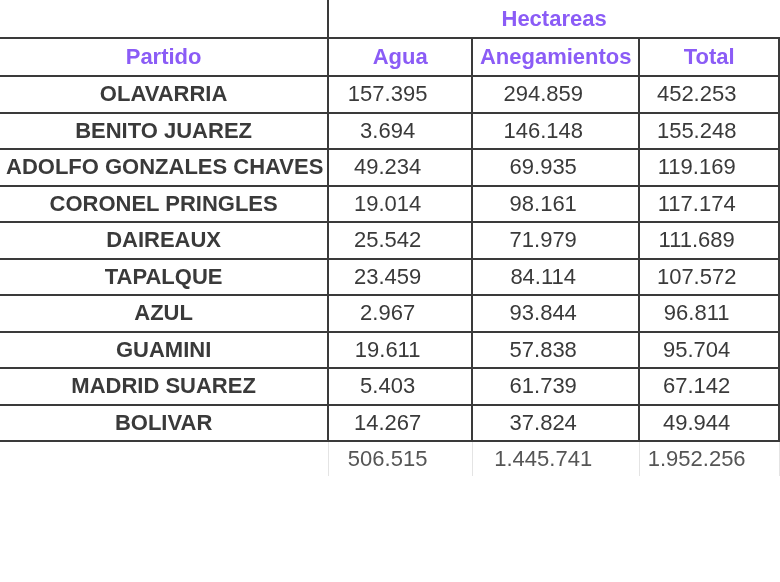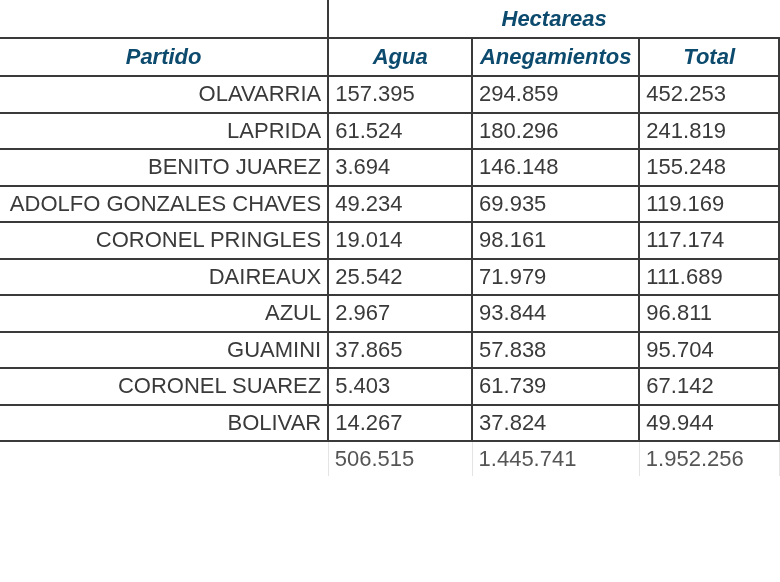--- a/index.html
+++ b/index.html
@@ -1,30 +1,30 @@
 <!DOCTYPE html>
 <html><head>
 <meta charset="utf-8">
 <style>
   html, body { margin: 0; padding: 0; background: #ffffff; }
   body { width: 780px; height: 582px; overflow: hidden; font-family: "Liberation Sans", "DejaVu Sans", sans-serif; color: #333; }
   table { border-collapse: collapse; table-layout: fixed; width: 780px; position: absolute; left: 0; top: 0; }
   td, th { padding: 0 6px; height: 36px; font-size: 22px; white-space: nowrap; overflow: hidden; }
-  th { font-weight: bold; color: #0c4a6e; text-align: center; font-style: italic; }
+  th { font-weight: bold; color: #8b5cf6; text-align: center; }
   .c0 { width: 308px; }
   .c1 { width: 135px; }
   .c2 { width: 157px; }
   .c3 { width: 131px; }
   tr.hdr1 th { height: 37px; border-bottom: 2px solid #3a3a3a; }
   tr.hdr1 th.empty { border-right: 2px solid #3a3a3a; }
   tr.hdr2 th { border-bottom: 2px solid #3a3a3a; border-right: 2px solid #3a3a3a; border-radius: 6px; }
   tr.hdr2 th:last-child { border-right: 2px solid #3a3a3a; margin-top: 12px; }
   tr.data td { border-bottom: 2px solid #3a3a3a; border-right: 2px solid #3a3a3a; height: 34.5px; }
-  td.name { text-align: right; color: #3a3a3a; }
-  td.num { text-align: left; padding-right: 31px; color: #3a3a3a; }
+  td.name { text-align: center; color: #3a3a3a; font-weight: bold; }
+  td.num { text-align: center; padding-right: 31px; color: #3a3a3a; }
   tr.total td { border-right: 1px solid #e4e4e4; height: 34px; }
   tr.total td.num { color: #555; }
 </style>
 </head>
 <body>
 
 <table>
   <colgroup>
     <col class="c0">
       <col class="c1">
@@ -44,26 +44,20 @@
     </tr>
   </thead>
   <tbody id="tbody">
   <tr class="data">
         <td class="name">OLAVARRIA</td>
         <td class="num">157.395</td>
         <td class="num">294.859</td>
         <td class="num">452.253</td>
       </tr>
       <tr class="data">
-        <td class="name">LAPRIDA</td>
-        <td class="num">61.524</td>
-        <td class="num">180.296</td>
-        <td class="num">241.819</td>
-      </tr>
-      <tr class="data">
         <td class="name">BENITO JUAREZ</td>
         <td class="num">3.694</td>
         <td class="num">146.148</td>
         <td class="num">155.248</td>
       </tr>
       <tr class="data">
         <td class="name">ADOLFO GONZALES CHAVES</td>
         <td class="num">49.234</td>
         <td class="num">69.935</td>
         <td class="num">119.169</td>
@@ -74,33 +68,39 @@
         <td class="num">98.161</td>
         <td class="num">117.174</td>
       </tr>
       <tr class="data">
         <td class="name">DAIREAUX</td>
         <td class="num">25.542</td>
         <td class="num">71.979</td>
         <td class="num">111.689</td>
       </tr>
       <tr class="data">
+        <td class="name">TAPALQUE</td>
+        <td class="num">23.459</td>
+        <td class="num">84.114</td>
+        <td class="num">107.572</td>
+      </tr>
+      <tr class="data">
         <td class="name">AZUL</td>
         <td class="num">2.967</td>
         <td class="num">93.844</td>
         <td class="num">96.811</td>
       </tr>
       <tr class="data">
         <td class="name">GUAMINI</td>
-        <td class="num">37.865</td>
+        <td class="num">19.611</td>
         <td class="num">57.838</td>
         <td class="num">95.704</td>
       </tr>
       <tr class="data">
-        <td class="name">CORONEL SUAREZ</td>
+        <td class="name">MADRID SUAREZ</td>
         <td class="num">5.403</td>
         <td class="num">61.739</td>
         <td class="num">67.142</td>
       </tr>
       <tr class="data">
         <td class="name">BOLIVAR</td>
         <td class="num">14.267</td>
         <td class="num">37.824</td>
         <td class="num">49.944</td>
       </tr>

